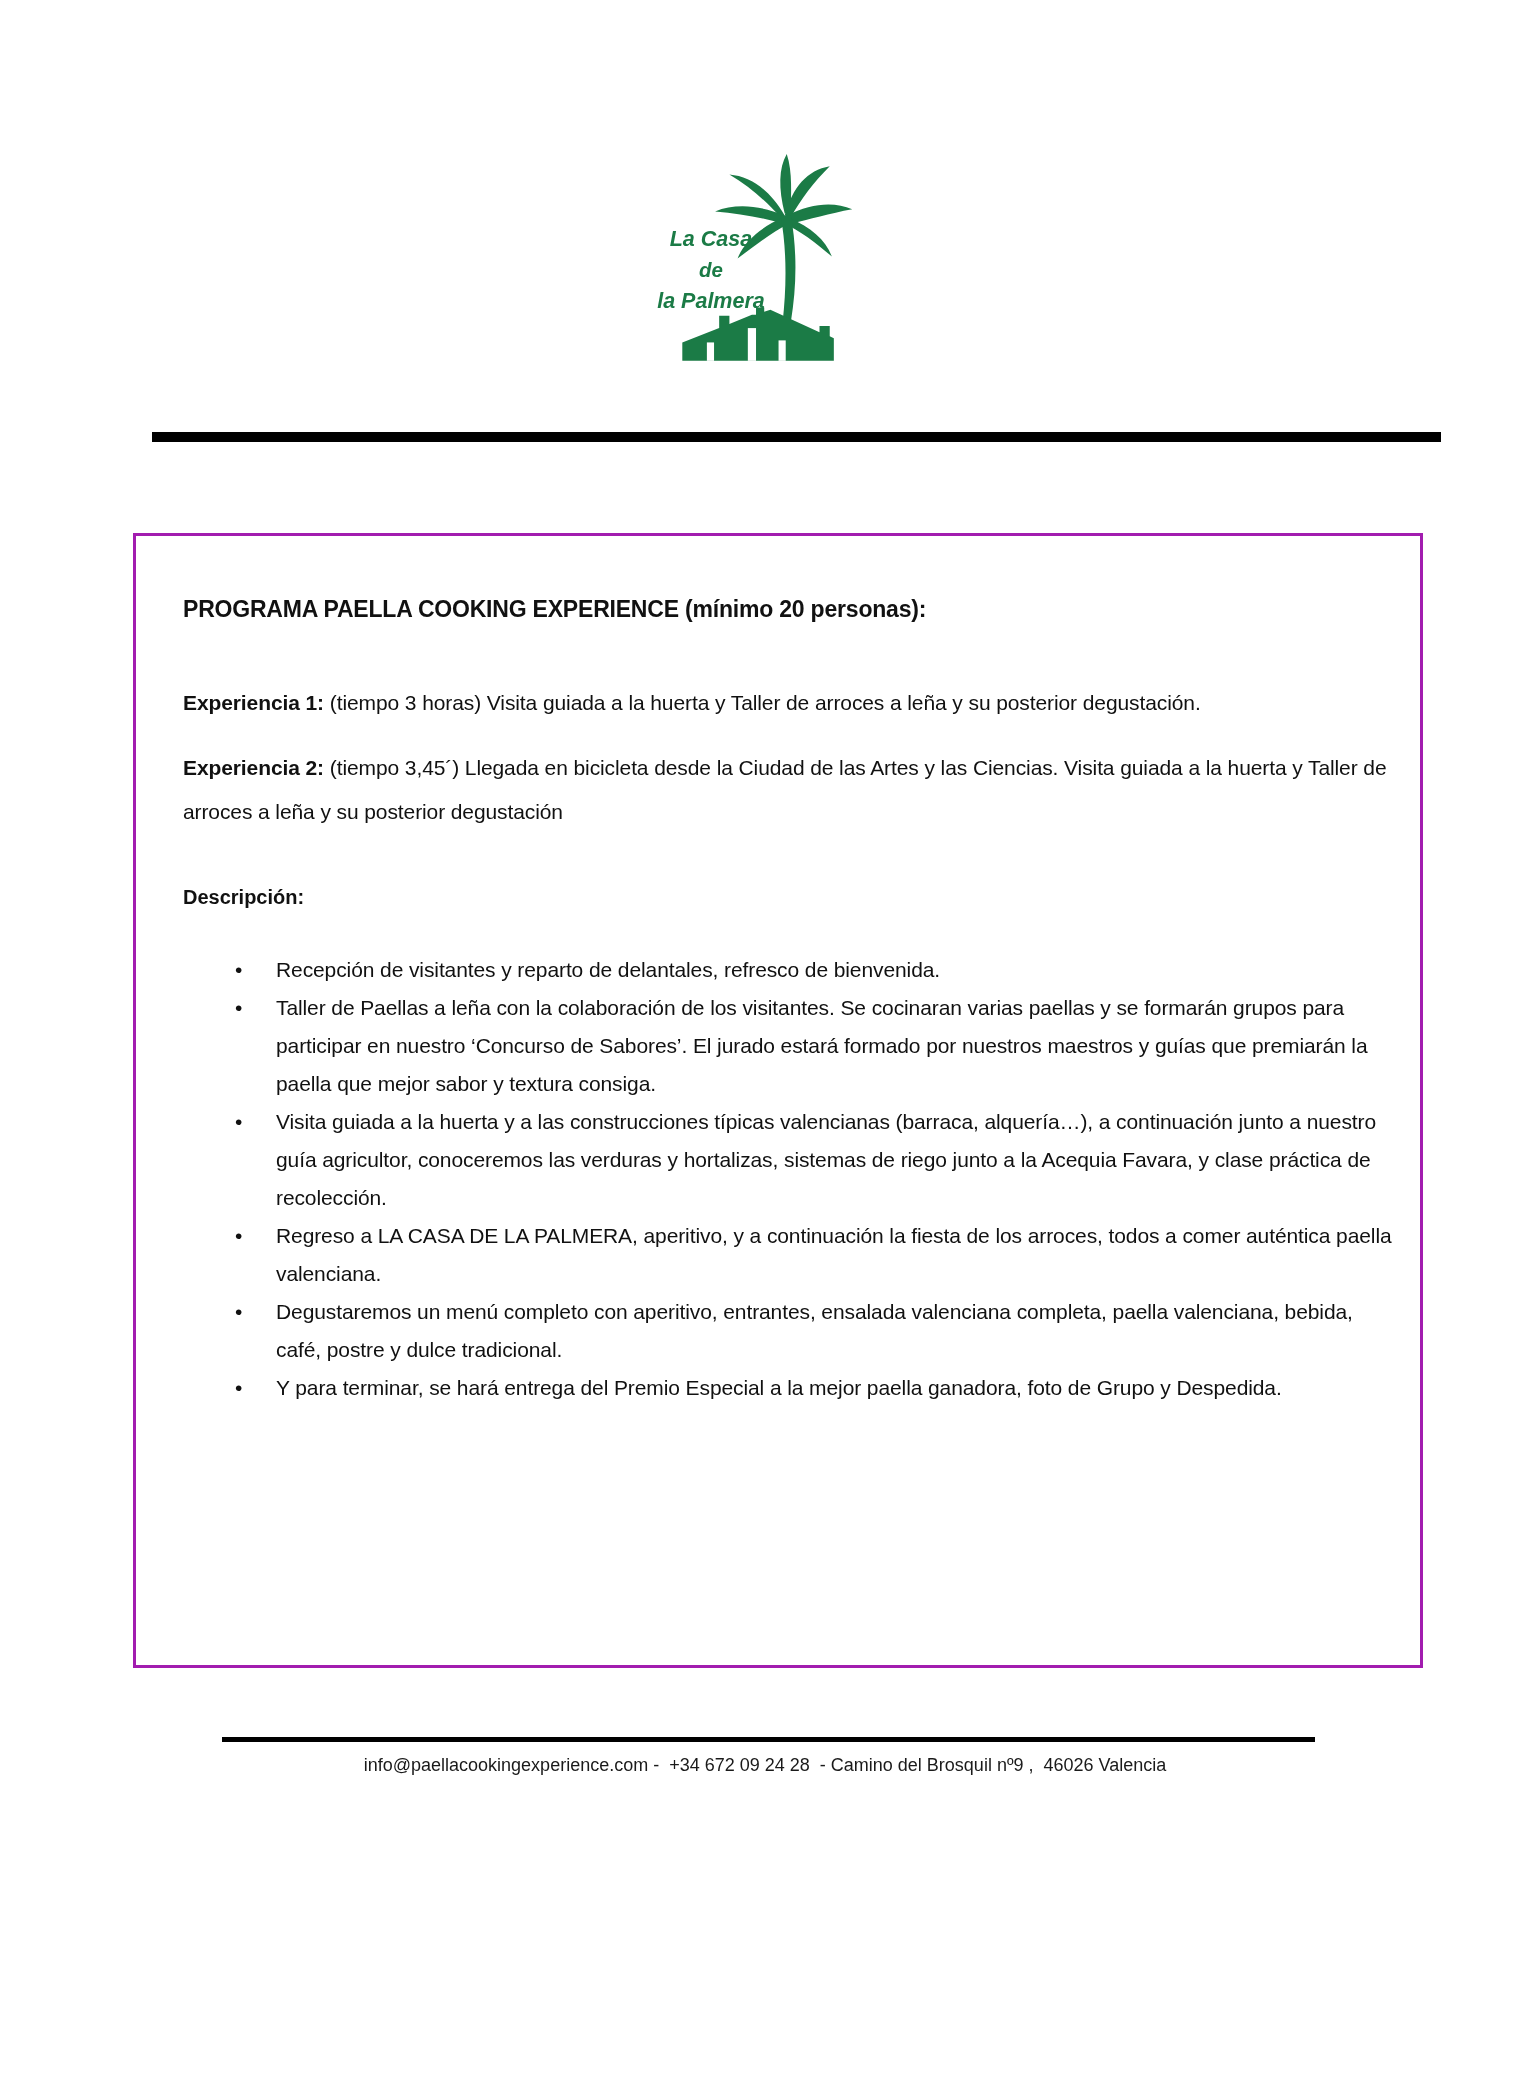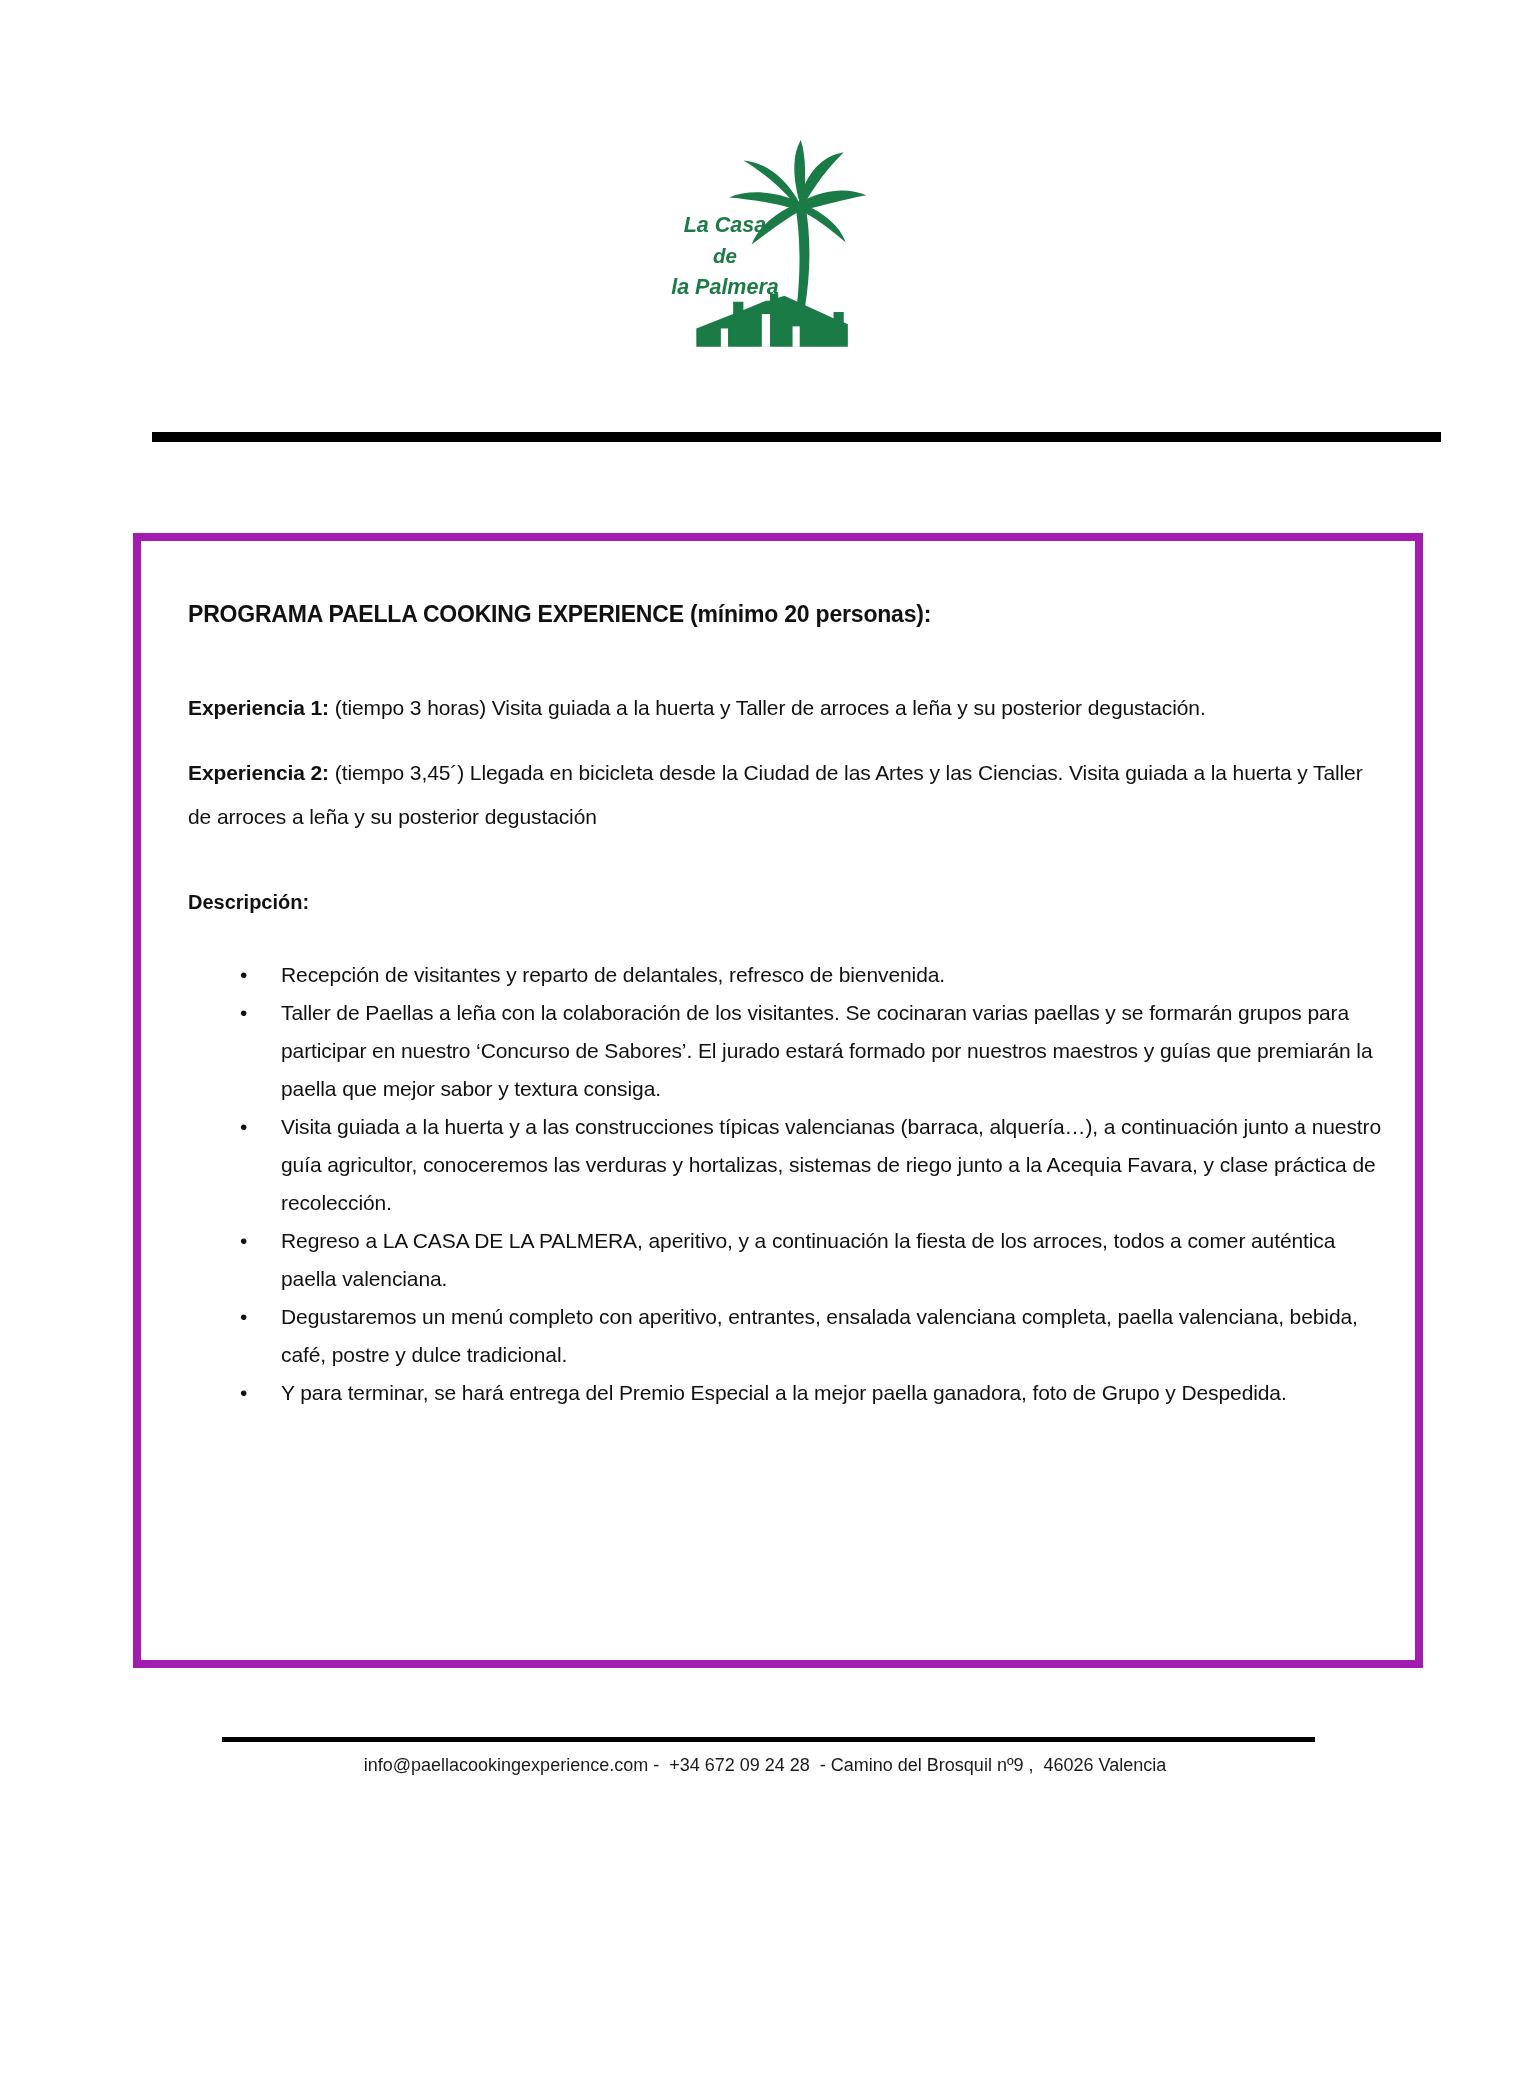--- a/index.html
+++ b/index.html
@@ -7,22 +7,22 @@
   body {
     position:relative;
     width:1530px; height:2082px;
     font-family:"Liberation Sans", sans-serif;
     color:#111111;
     overflow:hidden;
   }
 
   
   .logo {
-    position:absolute; left:655px; top:138px;
-    width:200px; height:215px;margin-left:14px;
+    position:absolute; left:655px; top:152px;
+    width:200px; height:215px;
   }
   .logo svg { width:100%; height:100%; display:block; }
   .logo text {
     font-family:"Liberation Sans", sans-serif;
     font-weight:bold; font-style:italic;
   }
 
   
   .top-rule {
     position:absolute; left:152px; top:432px;
@@ -30,21 +30,21 @@
   }
   .footer-rule {
     position:absolute; left:222px; top:1737px;
     width:1093px; height:5px; background:#000000;
   }
 
   
   .content-box {
     position:absolute; left:133px; top:533px;
     width:1290px; height:1135px;
-    border:8px solid #a21caf;
+    border:3px solid #a21caf;
     background:#ffffff;
     padding:60px 26px 0 47px;
   }
   .doc-title {
     font-size:23px; font-weight:bold; letter-spacing:-0.2px;
     margin-bottom:58px;
   }
   .para {
     font-size:21px; line-height:44px; letter-spacing:-0.1px;
     margin-bottom:21px;

